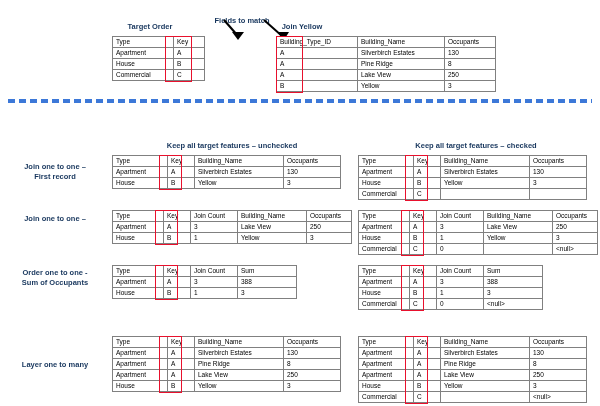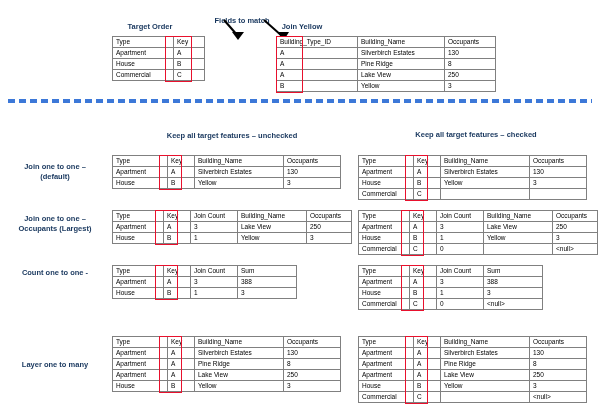--- a/index.html
+++ b/index.html
@@ -157,26 +157,26 @@
         <td>Yellow</td>
         <td>3</td>
       </tr>
     </tbody>
   </table>
 </div>
 <div class="hl" style="left:276px; top:36px; width:27px; height:57px;"></div>
 
 <div class="divider"></div>
 
-<div class="abs col-head" style="left:112px; top:131px; width:240px;">Keep all target features – unchecked</div>
-<div class="abs col-head" style="left:358px; top:130px; width:236px;">Keep all target features – checked</div>
+<div class="abs col-head" style="left:112px; top:141px; width:240px;">Keep all target features – unchecked</div>
+<div class="abs col-head" style="left:358px; top:141px; width:236px;">Keep all target features – checked</div>
 
 <div class="abs lbl-left" style="left:2px; top:162px; width:106px;">
   <div>Join one to one –</div>
-  <div>(default)</div>
+  <div>First record</div>
 </div>
 
 <div class="abs" style="left:112px; top:155px;">
   <table class="grid">
     <thead>
         <tr>
       <th style="width:48px;">Type</th>
       <th style="width:20px;">Key</th>
       <th style="width:82px;">Building_Name</th>
       <th style="width:50px;">Occupants</th>
@@ -229,21 +229,20 @@
         <td></td>
         <td></td>
       </tr>
     </tbody>
   </table>
 </div>
 <div class="hl" style="left:405px; top:155px; width:23px; height:46px;"></div>
 
 <div class="abs lbl-left" style="left:0px; top:214px; width:110px;">
   <div>Join one to one –</div>
-  <div>Occupants (Largest)</div>
 </div>
 
 <div class="abs" style="left:112px; top:210px;">
   <table class="grid">
     <thead>
         <tr>
       <th style="width:44px;">Type</th>
       <th style="width:20px;">Key</th>
       <th style="width:40px;">Join Count</th>
       <th style="width:62px;">Building_Name</th>
@@ -302,21 +301,22 @@
         <td>0</td>
         <td></td>
         <td>&lt;null&gt;</td>
       </tr>
     </tbody>
   </table>
 </div>
 <div class="hl" style="left:401px; top:210px; width:23px; height:46px;"></div>
 
 <div class="abs lbl-left" style="left:0px; top:268px; width:110px;">
-  <div>Count one to one -</div>
+  <div>Order one to one -</div>
+  <div>Sum of Occupants</div>
 </div>
 
 <div class="abs" style="left:112px; top:265px;">
   <table class="grid">
     <thead>
         <tr>
       <th style="width:44px;">Type</th>
       <th style="width:20px;">Key</th>
       <th style="width:40px;">Join Count</th>
       <th style="width:52px;">Sum</th>

